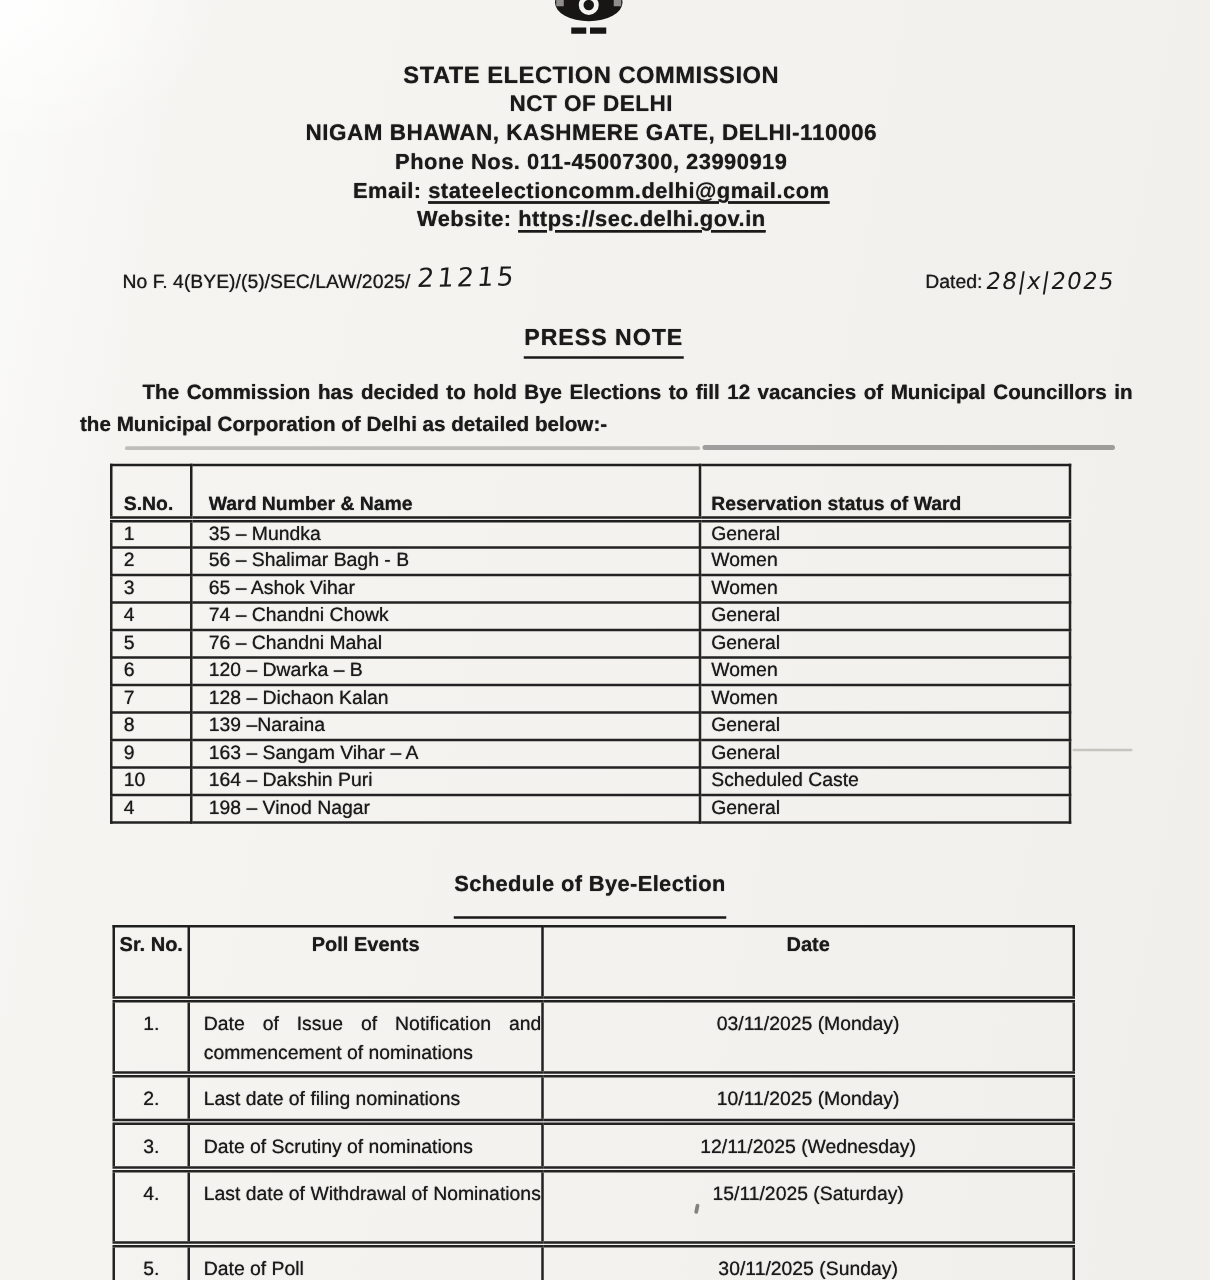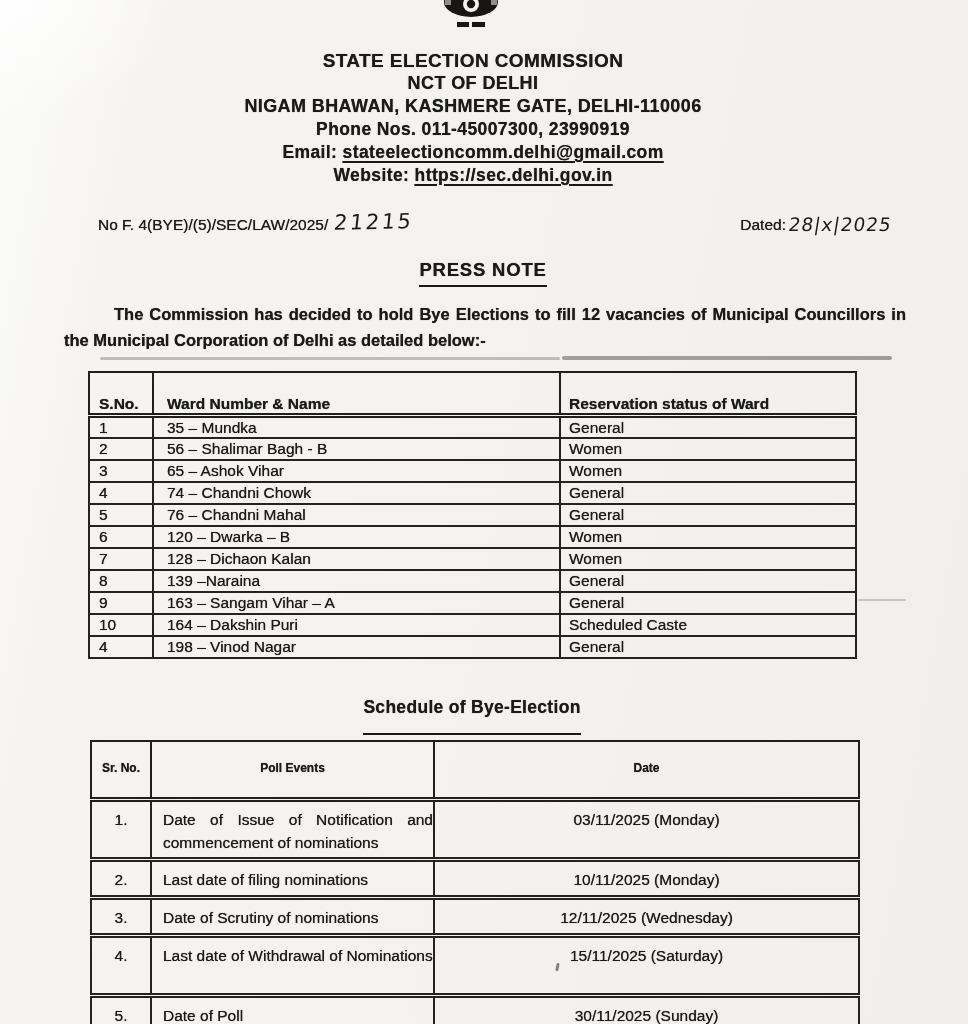--- a/index.html
+++ b/index.html
@@ -96,23 +96,23 @@
   
   #schedule-table {
     position: absolute; top: 740px; left: 90px; width: 768px;
     border: 2px solid #1f1f1f;
     font-size: 15.5px;
   }
   #schedule-table col.c1 { width: 60px; }
   #schedule-table col.c2 { width: 283px; }
   #schedule-table col.c3 { width: 425px; }
   #schedule-table th {
-    height: 58px; padding-top: 16px; text-align: center;
+    height: 58px; padding-top: 4px; text-align: center;
     border: 2px solid #1f1f1f; border-bottom: 5px double #1f1f1f;
-    font-size: 12px; line-height: 21px;
+    font-size: 16px; line-height: 21px;
   }
   #schedule-table td {
     border: 2px solid #232323; border-top: 5px double #232323;
     padding-top: 6px; line-height: 23px;
   }
   #schedule-table tbody tr:nth-child(1) td { border-top: none; }
   #schedule-table td:nth-child(1) { text-align: center; }
   #schedule-table td:nth-child(2) { text-align: justify; padding-left: 11px; }
   #schedule-table td:nth-child(3) { text-align: center; }
   #schedule-table tbody tr:nth-child(1) { height: 60px; }

